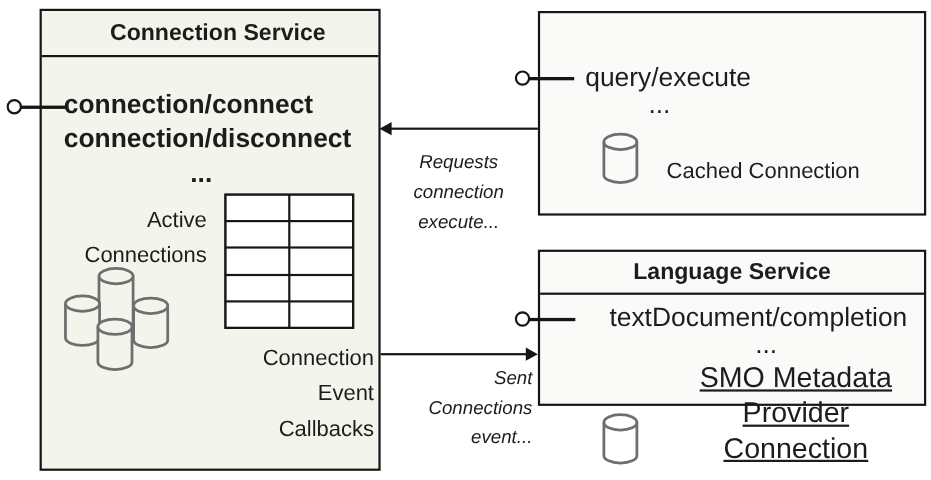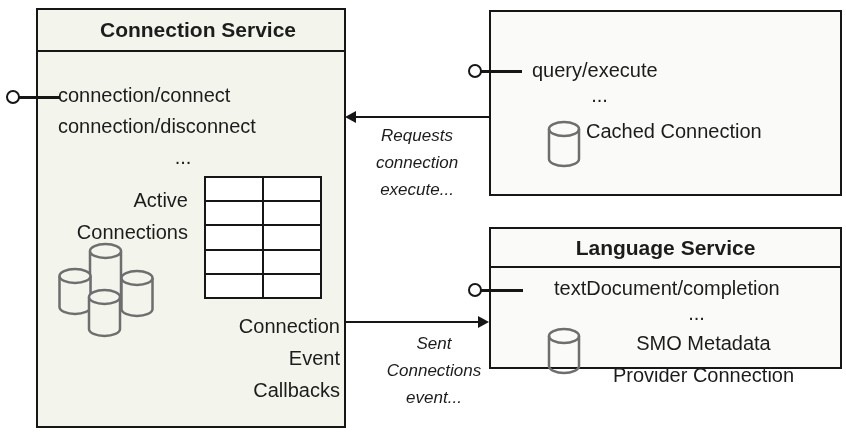--- a/index.html
+++ b/index.html
@@ -6,21 +6,21 @@
   .canvas {
     position:relative; width:846px; height:436px; overflow:hidden;
     font-family:"Liberation Sans", sans-serif; color:#1c1c1c; background:#ffffff;
   }
   .box { position:absolute; border:2px solid #161616; box-sizing:border-box; }
   .box-header {
     display:flex; align-items:center; justify-content:center;
     font-weight:bold; font-size:21px; border-bottom:2px solid #161616;
   }
   .abs { position:absolute; }
-  .method-text { font-size:20px; line-height:31px; white-space:nowrap; }
+  .method-text { font-size:24px; line-height:31px; white-space:nowrap; }
   .dots-line { text-align:center; }
   .center-text { text-align:right; }
   .port-circle {
     position:absolute; width:10px; height:10px; border:2.5px solid #161616;
     border-radius:50%; background:#ffffff;
   }
   .port-line { position:absolute; height:2.5px; background:#161616; }
   .arrow-line { position:absolute; height:2px; background:#161616; }
   .arrow-head-left {
     position:absolute; width:0; height:0;
@@ -35,33 +35,33 @@
   .arrow-label {
     position:absolute; font-style:italic; font-size:17px; line-height:27px;
     text-align:center;
   }
   .cb-table {
     position:absolute; display:grid; grid-template-columns:1fr 1fr;
     grid-auto-rows:1fr; gap:2px; background:#161616;
     border:2px solid #161616; box-sizing:border-box;
   }
   .cb-cell { background:#ffffff; }
-  .icon-row { position:absolute; display:flex; align-items:flex-start; gap:4px; }
+  .icon-row { position:absolute; display:flex; align-items:flex-end; gap:24px; }
   .label-20 { font-size:20px; white-space:nowrap; }
-  .smo-label { font-size:20px; line-height:32px; text-align:center; width:235px; }
+  .smo-label { font-size:26px; line-height:32px; text-align:center; width:235px;text-decoration:underline; }
 </style>
 </head>
 <body>
 
 <div class="canvas">
 
   <div class="box" style="left:36px; top:8px; width:310px; height:420px; background:#f3f5ec;">
     <div class="box-header" style="height:40px;padding-left:14px;">Connection Service</div>
 
-    <div class="abs method-text" style="left:20px; top:70px; width:250px;">
+    <div class="abs method-text" style="left:20px; top:70px; width:250px;font-weight:bold;">
       <div>connection/connect</div>
       <div>connection/disconnect</div>
       <div class="dots-line">...</div>
     </div>
 
     <div class="abs center-text" style="left:5px; top:174px; width:145px; font-size:20px; line-height:32px;">
       <div>Active</div>
       <div>Connections</div>
     </div>
 
@@ -140,27 +140,27 @@
   <div class="port-line" style="left:19px; top:96px; width:41px;"></div>
 
   <div class="port-circle" style="left:468px; top:64px;"></div>
   <div class="port-line" style="left:481px; top:70px; width:41px;"></div>
 
   <div class="port-circle" style="left:468px; top:283px;"></div>
   <div class="port-line" style="left:481px; top:289px; width:42px;"></div>
 
   <div class="arrow-line" style="left:354px; top:116px; width:135px;"></div>
   <div class="arrow-head-left" style="left:345px; top:111px;"></div>
-  <div class="arrow-label" style="left:350px; top:122px; width:134px;">
+  <div class="arrow-label" style="left:350px; top:134px; width:134px;">
     <div>Requests</div>
     <div>connection</div>
     <div>execute...</div>
   </div>
 
   <div class="arrow-line" style="left:346px; top:321px; width:134px;"></div>
   <div class="arrow-head-right" style="left:478px; top:316px;"></div>
-  <div class="arrow-label" style="left:368px; top:330px; width:132px;">
+  <div class="arrow-label" style="left:352px; top:330px; width:132px;text-align:right;">
     <div>Sent</div>
     <div>Connections</div>
     <div>event...</div>
   </div>
 
 </div>
 
 </body></html>

